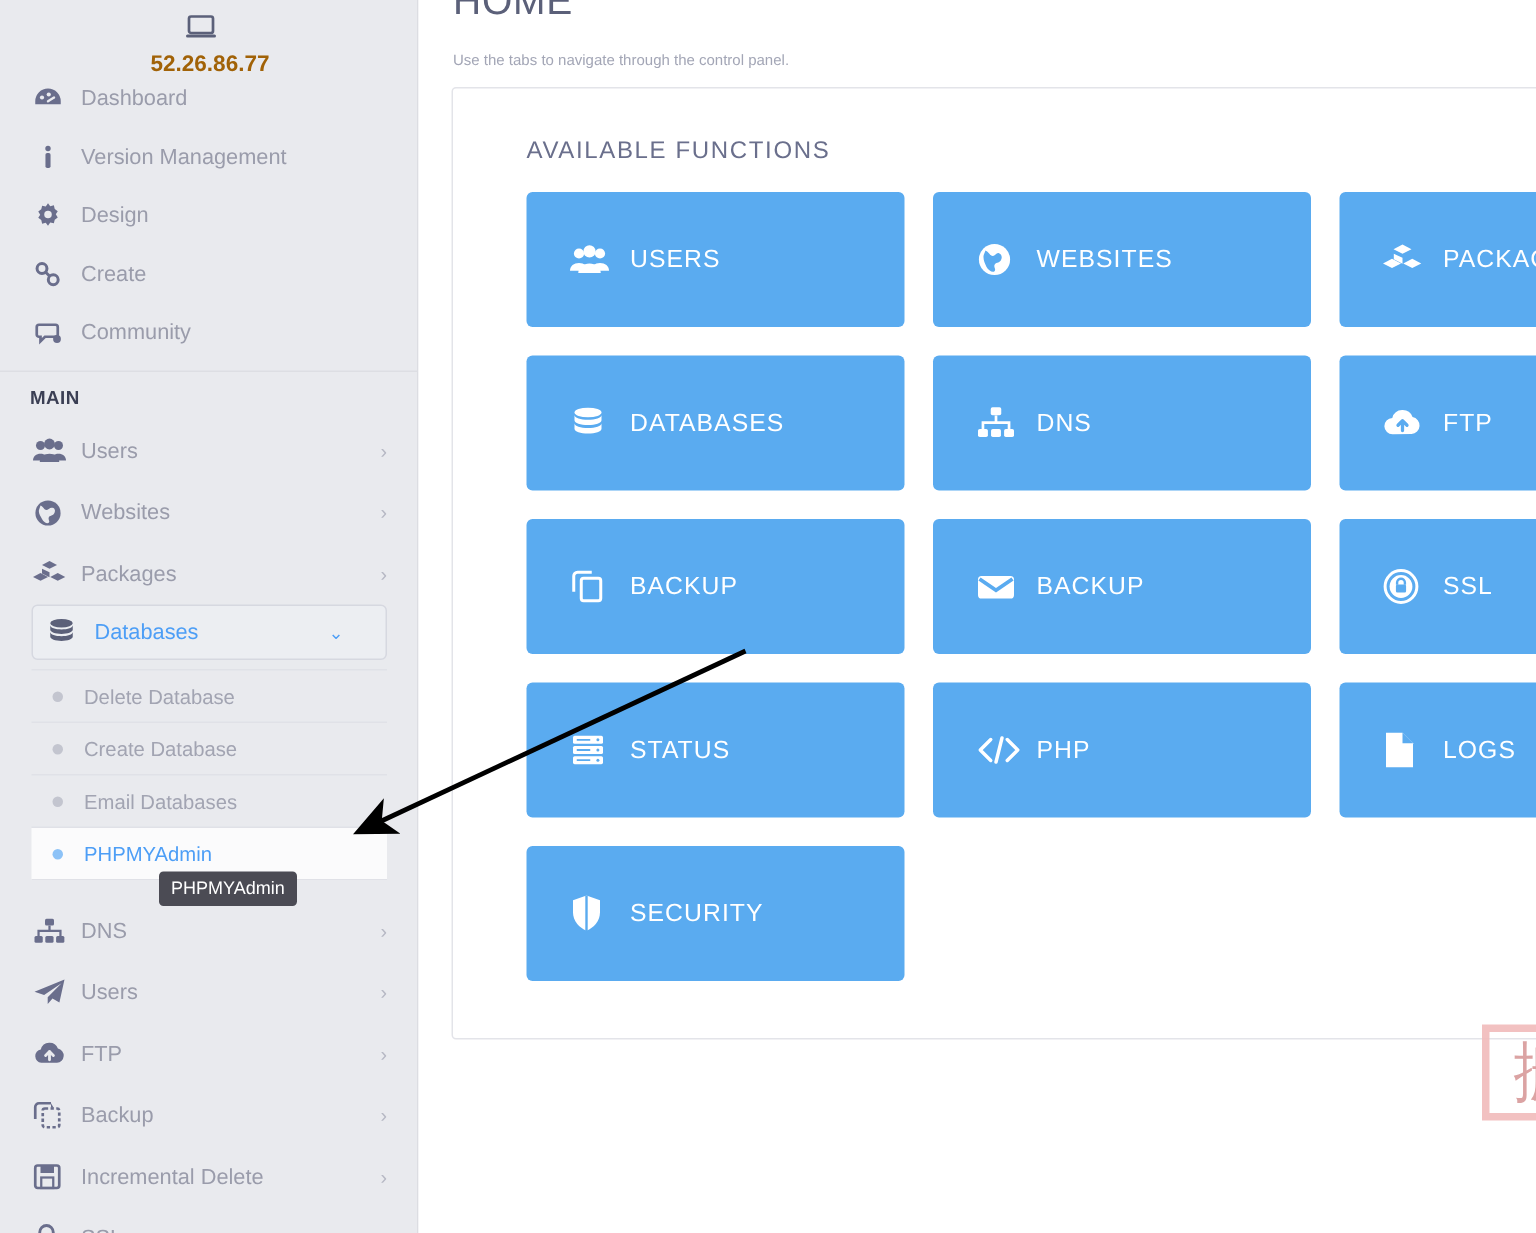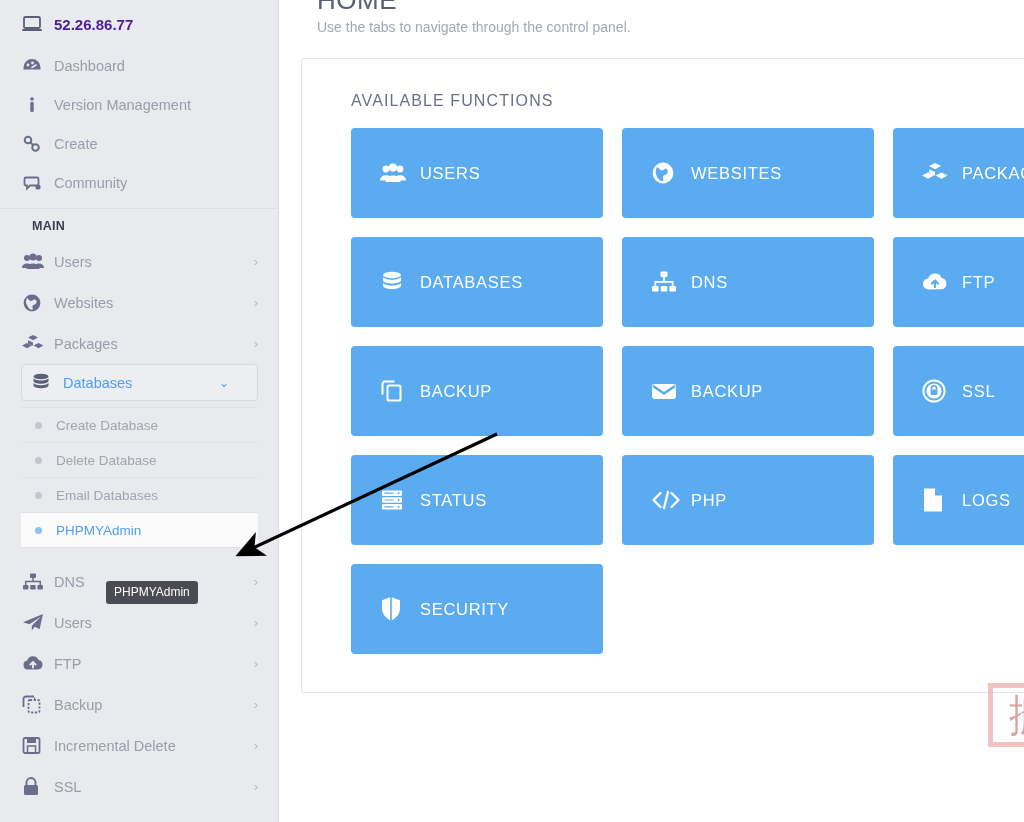--- a/index.html
+++ b/index.html
@@ -30,27 +30,27 @@
     white-space: nowrap;
   }
   .nav-row .ico {
     width: 32px; flex: 0 0 32px;
     display: flex; align-items: center; justify-content: flex-start;
     color: #6a6e8c;
   }
   .nav-row .ico svg { display:block; }
   .nav-row .lbl { flex: 1 1 auto; }
   .nav-row .chev { color: #b6b8c4; font-size: 13px; flex: 0 0 auto; }
-  .ip-row { color: #4c1d95; font-weight: bold; font-size: 15px; height: 44px; }
+  .ip-row { color: #a16207; font-weight: bold; font-size: 15px; height: 44px; flex-direction: column; }
   .ip-row .ico { color:#5b6079; }
 
   .section-title {
     font-size: 12.5px; font-weight: bold; color: #3b3f54;
     letter-spacing: .3px;
-    padding: 10px 0 8px 32px;
+    padding: 10px 0 8px 20px;
     border-top: 1px solid #dddee3;
     margin-top: 6px;
   }
 
   .nav-main .nav-row { height: 41px; }
 
   .nav-row.active-parent {
     margin: 0 21px 0 21px;
     padding-left: 1px;
     border: 1px solid #d6d8e0;
@@ -96,32 +96,32 @@
     border-radius: 3px;
     white-space: nowrap;
     z-index: 40;
   }
 
   
   #main {
     flex: 1 1 auto;
     position: relative;
     background: #ffffff;
-    padding-left: 38px;
+    padding-left: 23px;
     overflow: hidden;
   }
   #page-title {
     font-size: 26px; color: #5b6079; font-weight: normal;
     letter-spacing: .5px;
     margin-top: -14px;
     line-height: 28px;
   }
   #page-sub {
-    font-size: 14px; color: #a3a6b6;
-    margin-top: 5px;
+    font-size: 10px; color: #a3a6b6;
+    margin-top: 21px;
   }
   #card {
     position: absolute;
     left: 322px; top: 58px;
     left: 22px;
     width: 1000px;
     top: 58px; height: 635px;
     border: 1px solid #e3e4e9;
     border-radius: 3px;
     background: #ffffff;
@@ -209,20 +209,29 @@
       <div class="nav-row">
         <span class="ico">
           <svg width="20" height="18" viewBox="0 0 20 18">
               <circle cx="10" cy="3" r="1.8" fill="#6a6e8c"></circle>
               <rect x="8.3" y="6" width="3.4" height="10" rx="1.2" fill="#6a6e8c"></rect>
             </svg>
         </span>
         <span class="lbl">Version Management</span>
       </div>
 
+      <div class="nav-row">
+        <span class="ico">
+          <svg width="20" height="19" viewBox="0 0 20 19">
+              <path d="M10 1.5l1.5 2 2.4-.6.6 2.4 2 1.5-1.3 2.1 1.3 2.1-2 1.5-.6 2.4-2.4-.6L10 16.5l-1.5-2-2.4.6-.6-2.4-2-1.5 1.3-2.1L3.5 7l2-1.5.6-2.4 2.4.6z" fill="#6a6e8c"></path>
+              <circle cx="10" cy="9" r="2.5" fill="#e9eaee"></circle>
+            </svg>
+        </span>
+        <span class="lbl">Design</span>
+      </div>
 
       <div class="nav-row">
         <span class="ico">
           <svg width="20" height="18" viewBox="0 0 20 18">
               <circle cx="6" cy="5" r="3.3" fill="none" stroke="#6a6e8c" stroke-width="2"></circle>
               <circle cx="13.5" cy="12.5" r="3.3" fill="none" stroke="#6a6e8c" stroke-width="2"></circle>
               <path d="M8.3 7.3l3.2 3.2" stroke="#6a6e8c" stroke-width="2"></path>
             </svg>
         </span>
         <span class="lbl">Create</span>
@@ -290,25 +299,25 @@
               <path d="M2.5 9.4v3.1c0 1.5 3.4 2.8 7.5 2.8s7.5-1.3 7.5-2.8V9.4c0 1.6-3.4 2.8-7.5 2.8s-7.5-1.2-7.5-2.8z" fill="#5b6079"></path>
             </svg>
         </span>
         <span class="lbl">Databases</span>
         <span class="chev">⌄</span>
       </div>
 
       <div class="submenu">
         <div class="sub-row">
           <span class="dot"></span>
-          <span>Create Database</span>
+          <span>Delete Database</span>
         </div>
         <div class="sub-row">
           <span class="dot"></span>
-          <span>Delete Database</span>
+          <span>Create Database</span>
         </div>
         <div class="sub-row">
           <span class="dot"></span>
           <span>Email Databases</span>
         </div>
         <div class="sub-row sub-active">
           <span class="dot"></span>
           <span>PHPMYAdmin</span>
         </div>
       </div>

